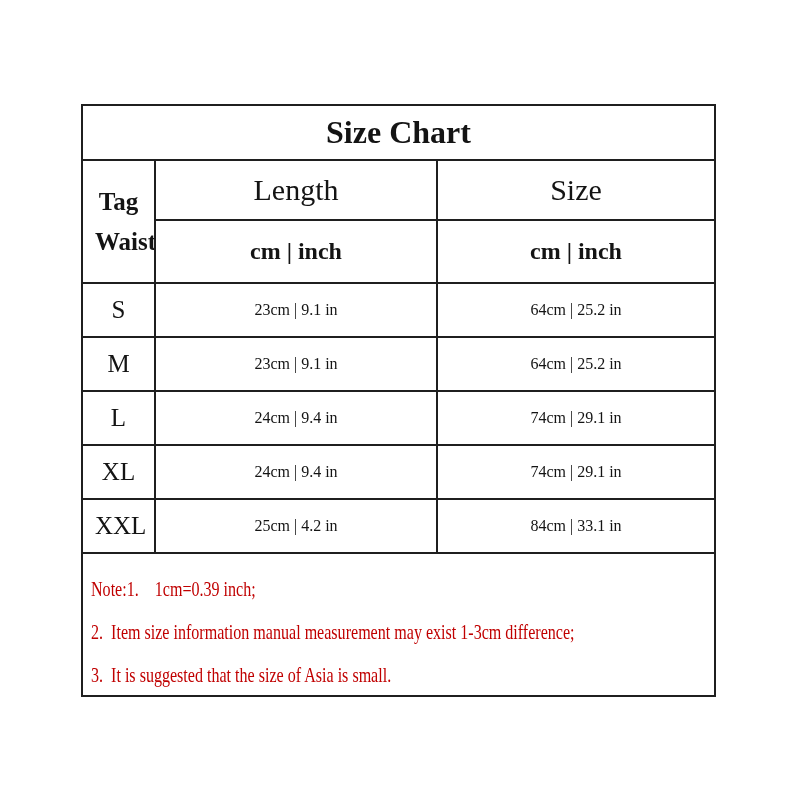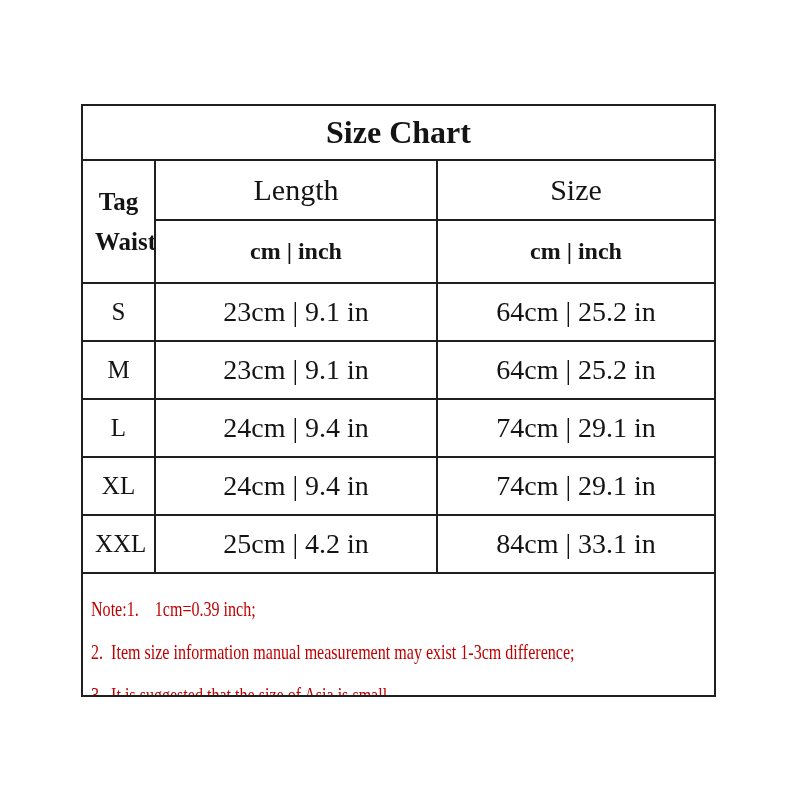--- a/index.html
+++ b/index.html
@@ -59,21 +59,21 @@
   .no-right { border-right: none !important; }
   .no-top   { border-top: none !important; }
   tr.header-row-1 { height: 57px; }
   tr.header-row-2 { height: 63px; }
   tr.data-row     { height: 54px; }
   .corner-cell { font-weight: bold; font-size: 25px; }
   .corner-cell div { line-height: 40px; }
   .col-header  { font-weight: normal; font-size: 30px; }
   .unit-cell   { font-weight: bold; font-size: 24px; }
   .size-cell   { font-size: 25px; }
-  .value-cell  { font-size: 28px; }
+  .value-cell  { font-size: 16px; }
   .notes {
     flex: 1 1 auto;
     padding: 13px 4px 12px 8px;
     display: flex;
     flex-direction: column;
     overflow: hidden;
   }
   .note {
     color: #c00000;
     font-size: 22px;

